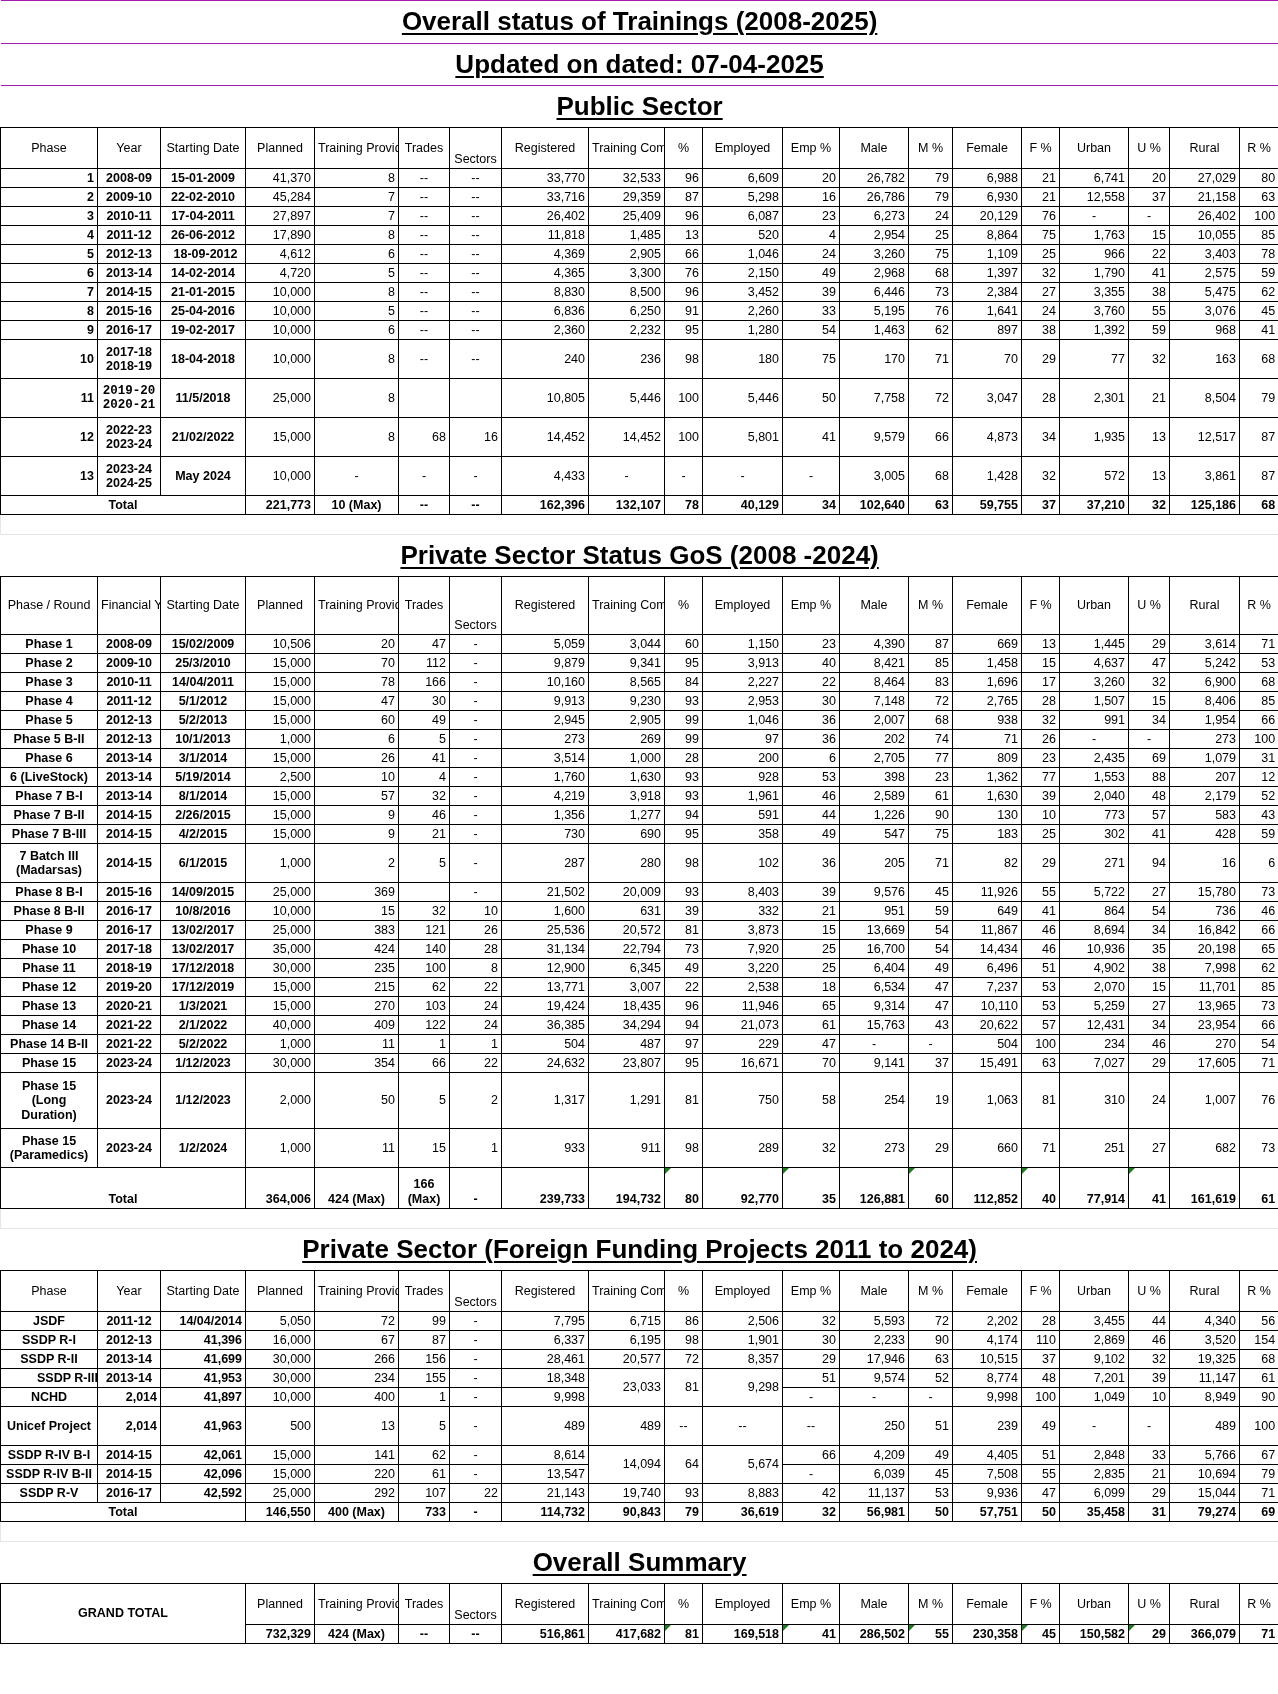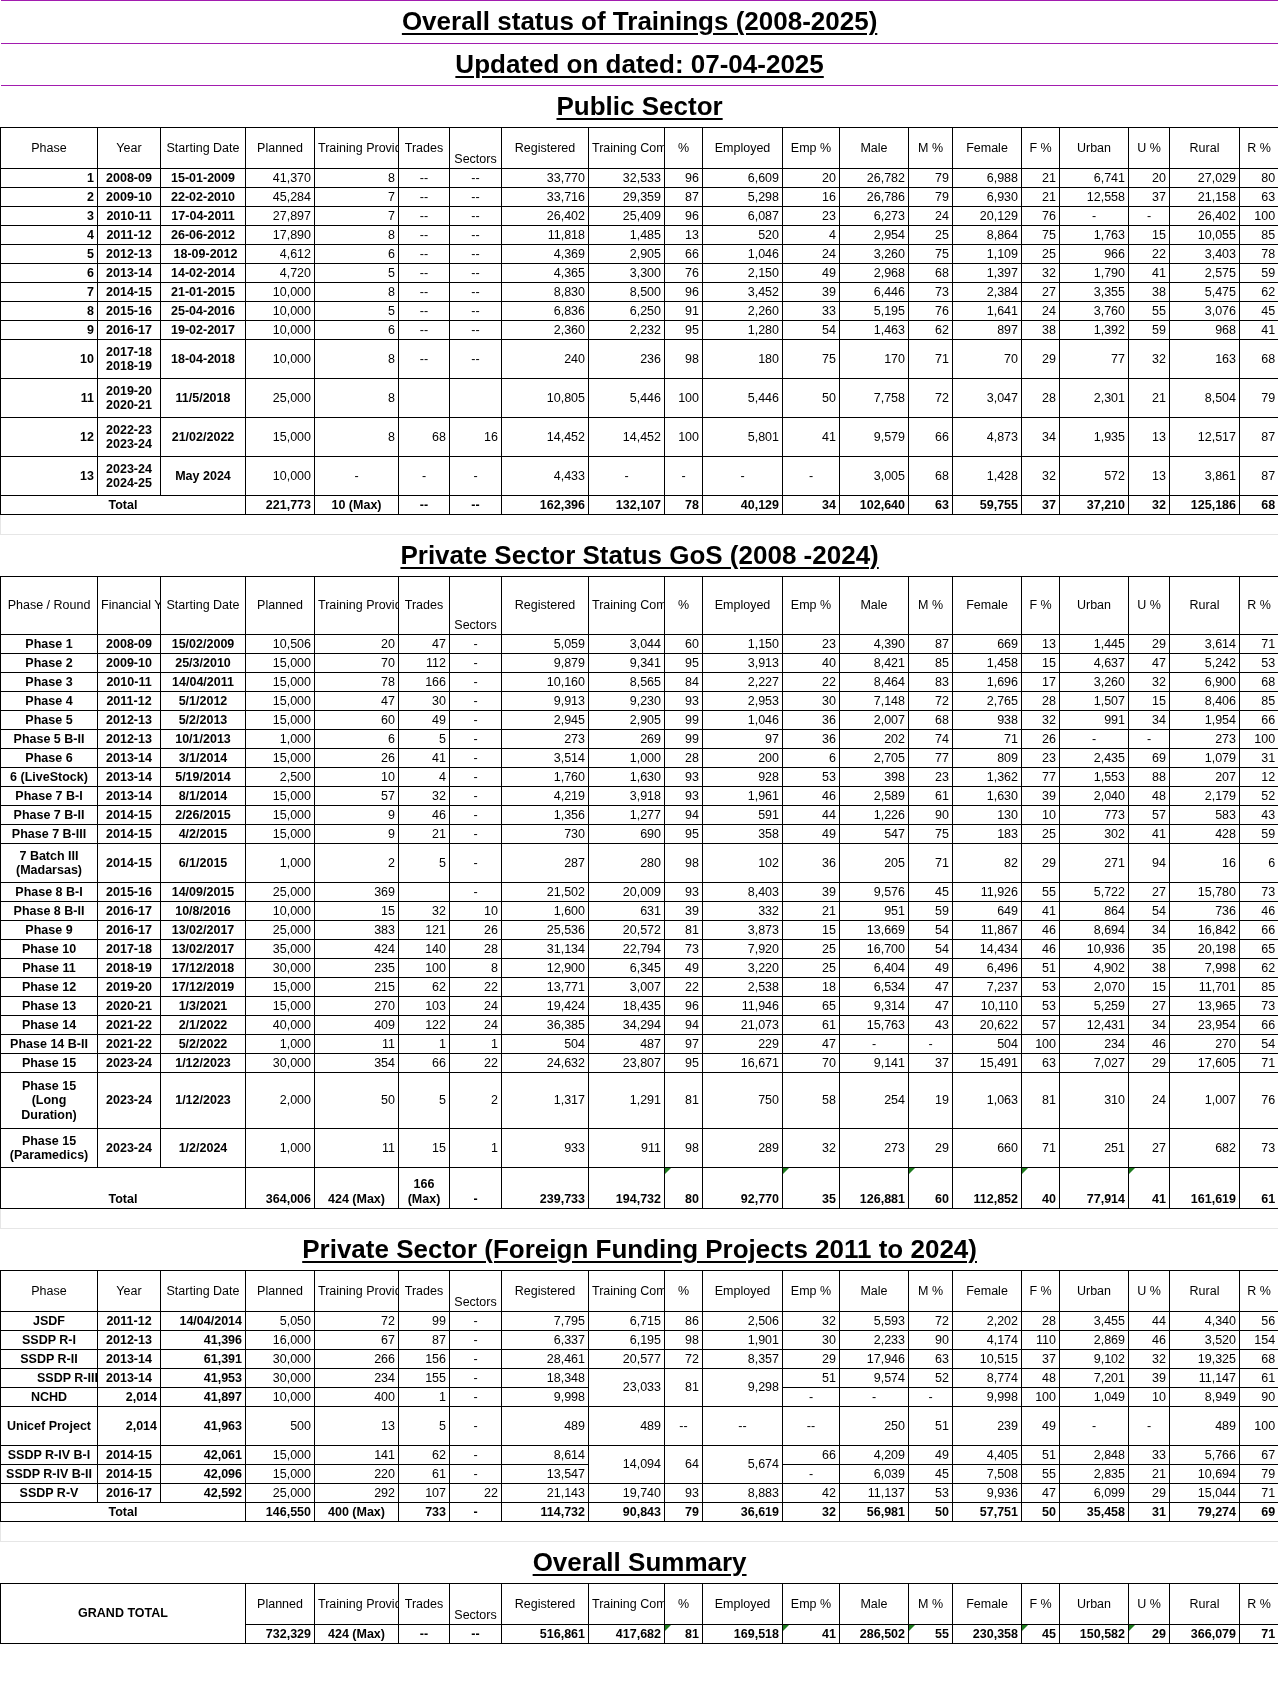--- a/index.html
+++ b/index.html
@@ -303,21 +303,21 @@
           <td class="num">71</td>
           <td class="num">70</td>
           <td class="num">29</td>
           <td class="num">77</td>
           <td class="num">32</td>
           <td class="num">163</td>
           <td class="num">68</td>
         </tr>
         <tr class="r40">
           <td class="num bold-cell" style="font-weight: bold;">11</td>
-          <td class="ctr b" style="font-weight: bold; white-space: normal; ">2019-20 2020-21</td>
+          <td class="ctr b" style="font-weight: bold; white-space: normal;  font-family: Liberation Mono, monospace;">2019-20 2020-21</td>
           <td class="ctr b" style="font-weight: bold;">11/5/2018</td>
           <td class="num">25,000</td>
           <td class="num">8</td>
           <td class="num"></td>
           <td class="num"></td>
           <td class="num">10,805</td>
           <td class="num">5,446</td>
           <td class="num">100</td>
           <td class="num">5,446</td>
           <td class="num">50</td>
@@ -1046,21 +1046,21 @@
           <td class="num">4,174</td>
           <td class="num">110</td>
           <td class="num">2,869</td>
           <td class="num">46</td>
           <td class="num">3,520</td>
           <td class="num">154</td>
         </tr>
         <tr class="r20">
           <td class="lbl" style="font-weight: bold;">SSDP R-II</td>
           <td class="ctr b" style="font-weight: bold;">2013-14</td>
-          <td class="num" style="font-weight: bold;">61,391</td>
+          <td class="num" style="font-weight: bold;">41,699</td>
           <td class="num">30,000</td>
           <td class="num">266</td>
           <td class="num">156</td>
           <td class="ctr">-</td>
           <td class="num">28,461</td>
           <td class="num">20,577</td>
           <td class="num">72</td>
           <td class="num">8,357</td>
           <td class="num">29</td>
           <td class="num">17,946</td>

